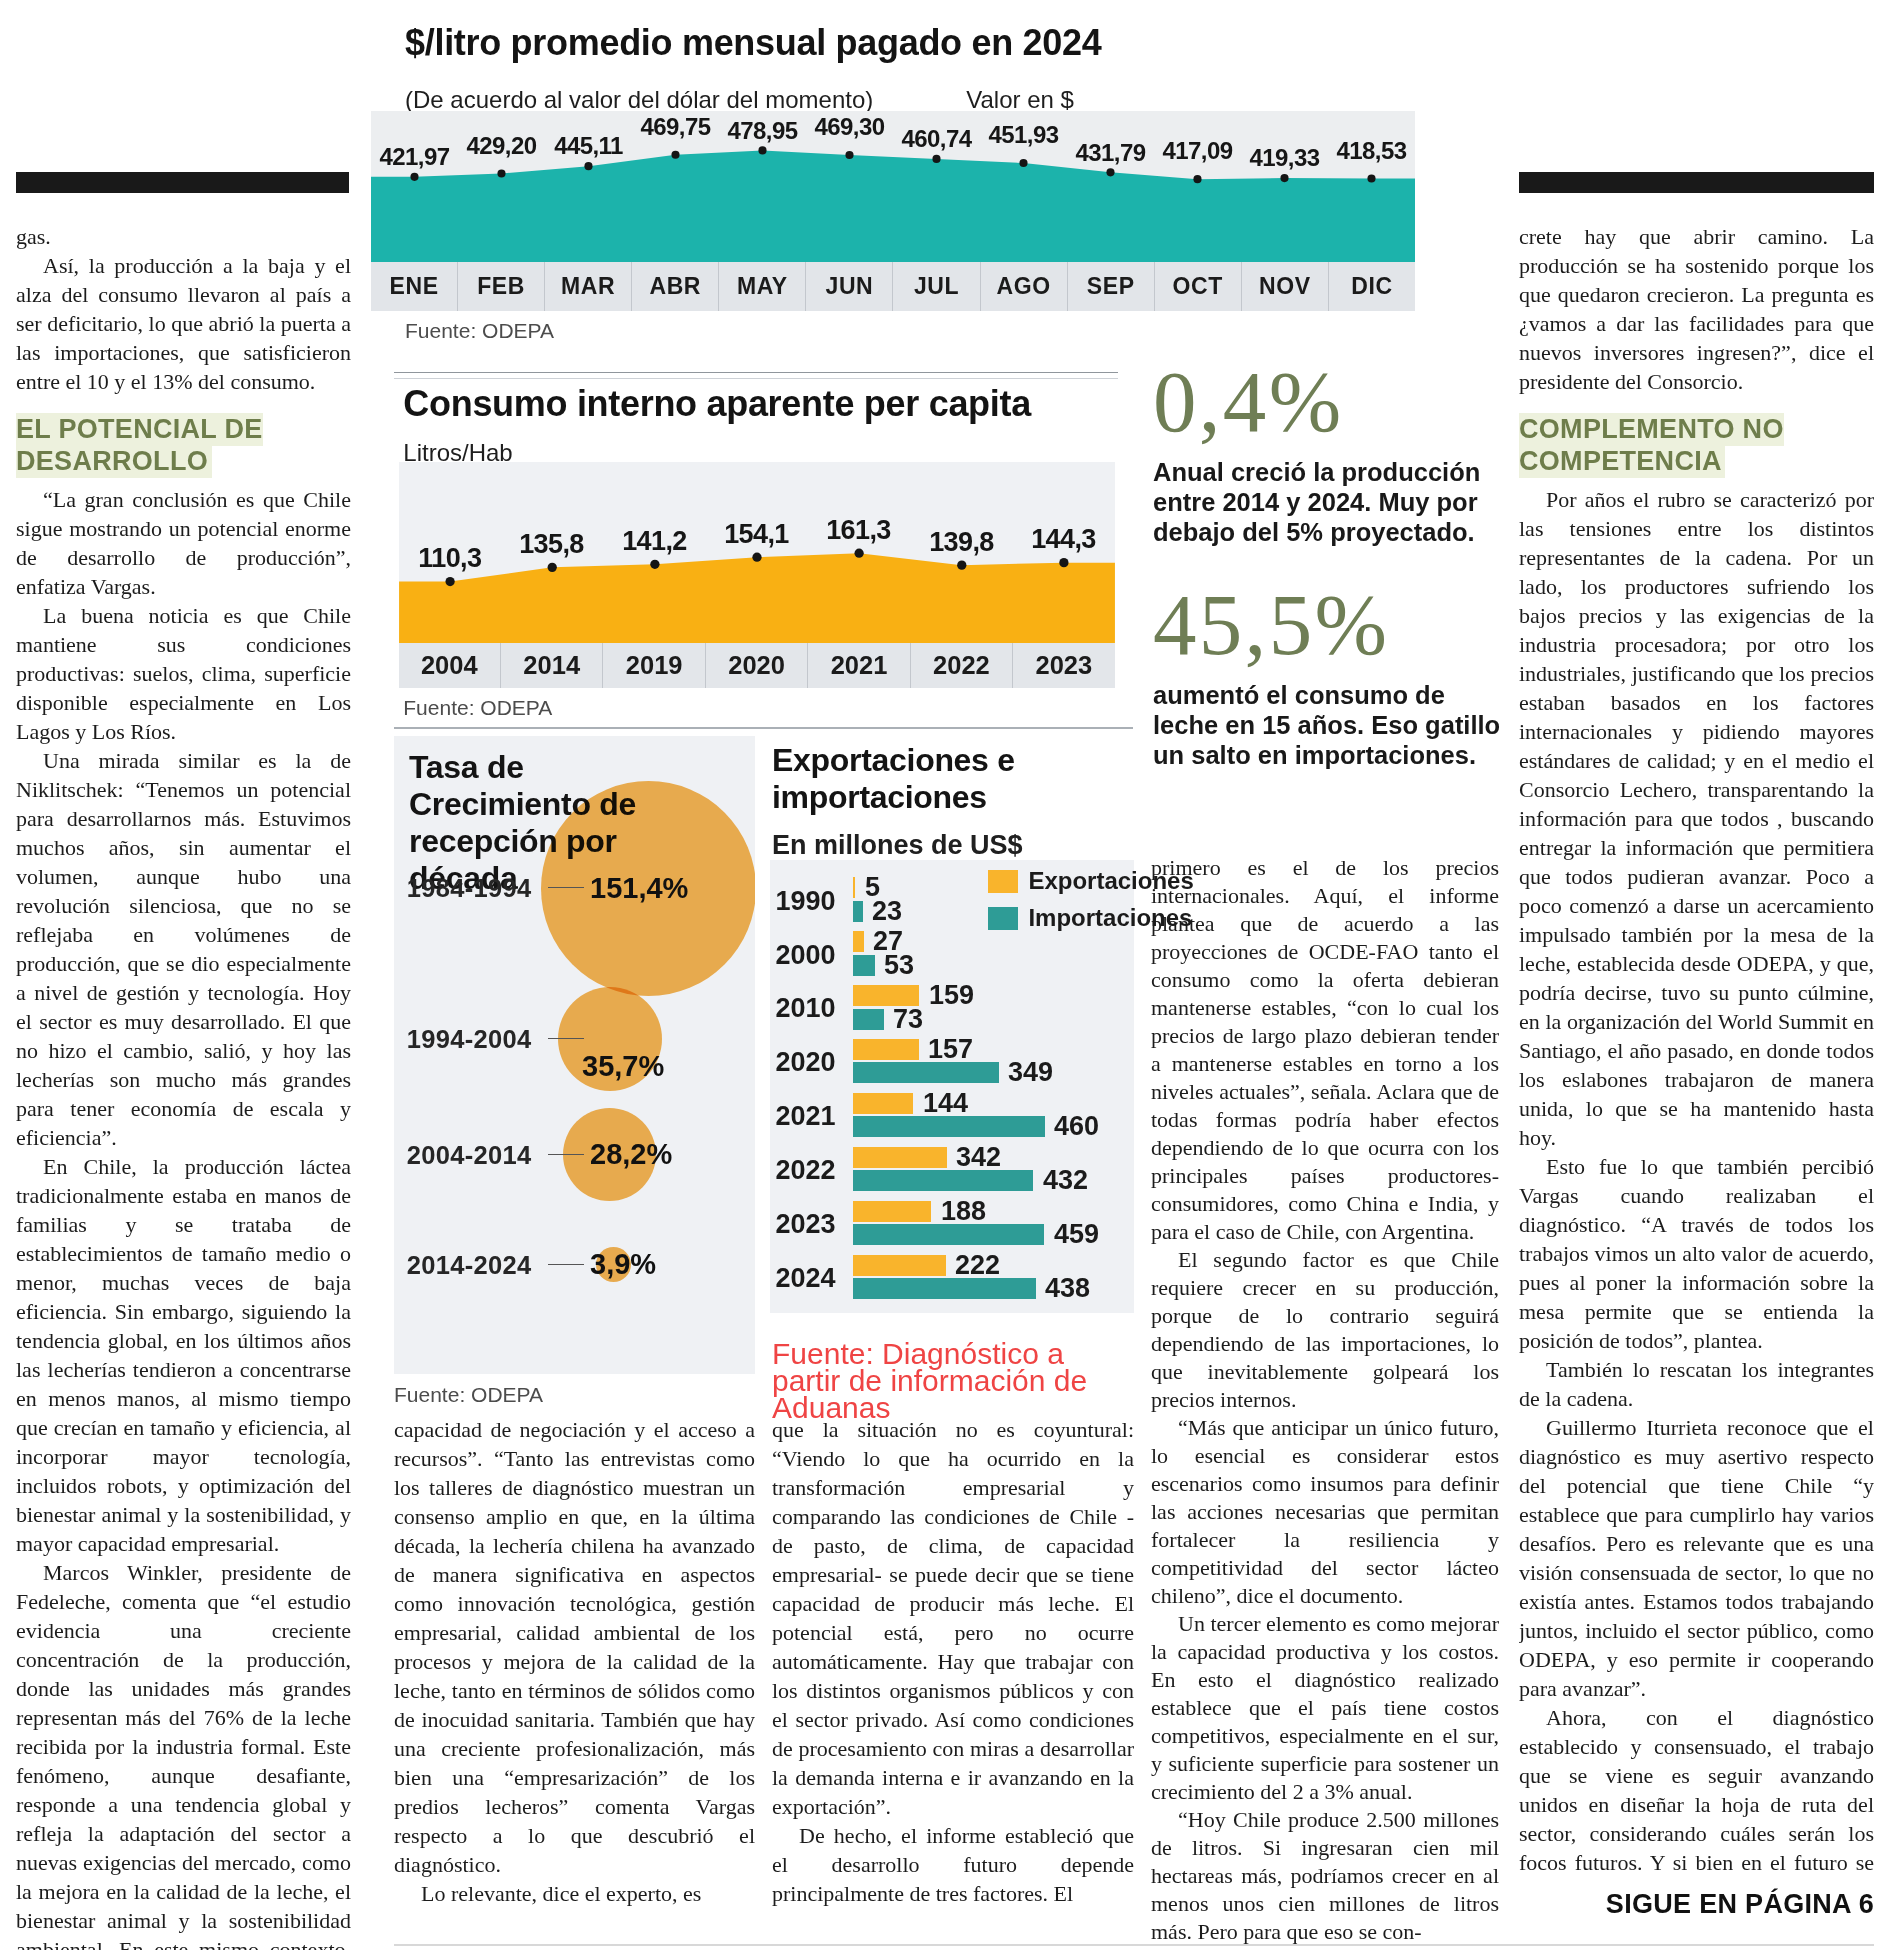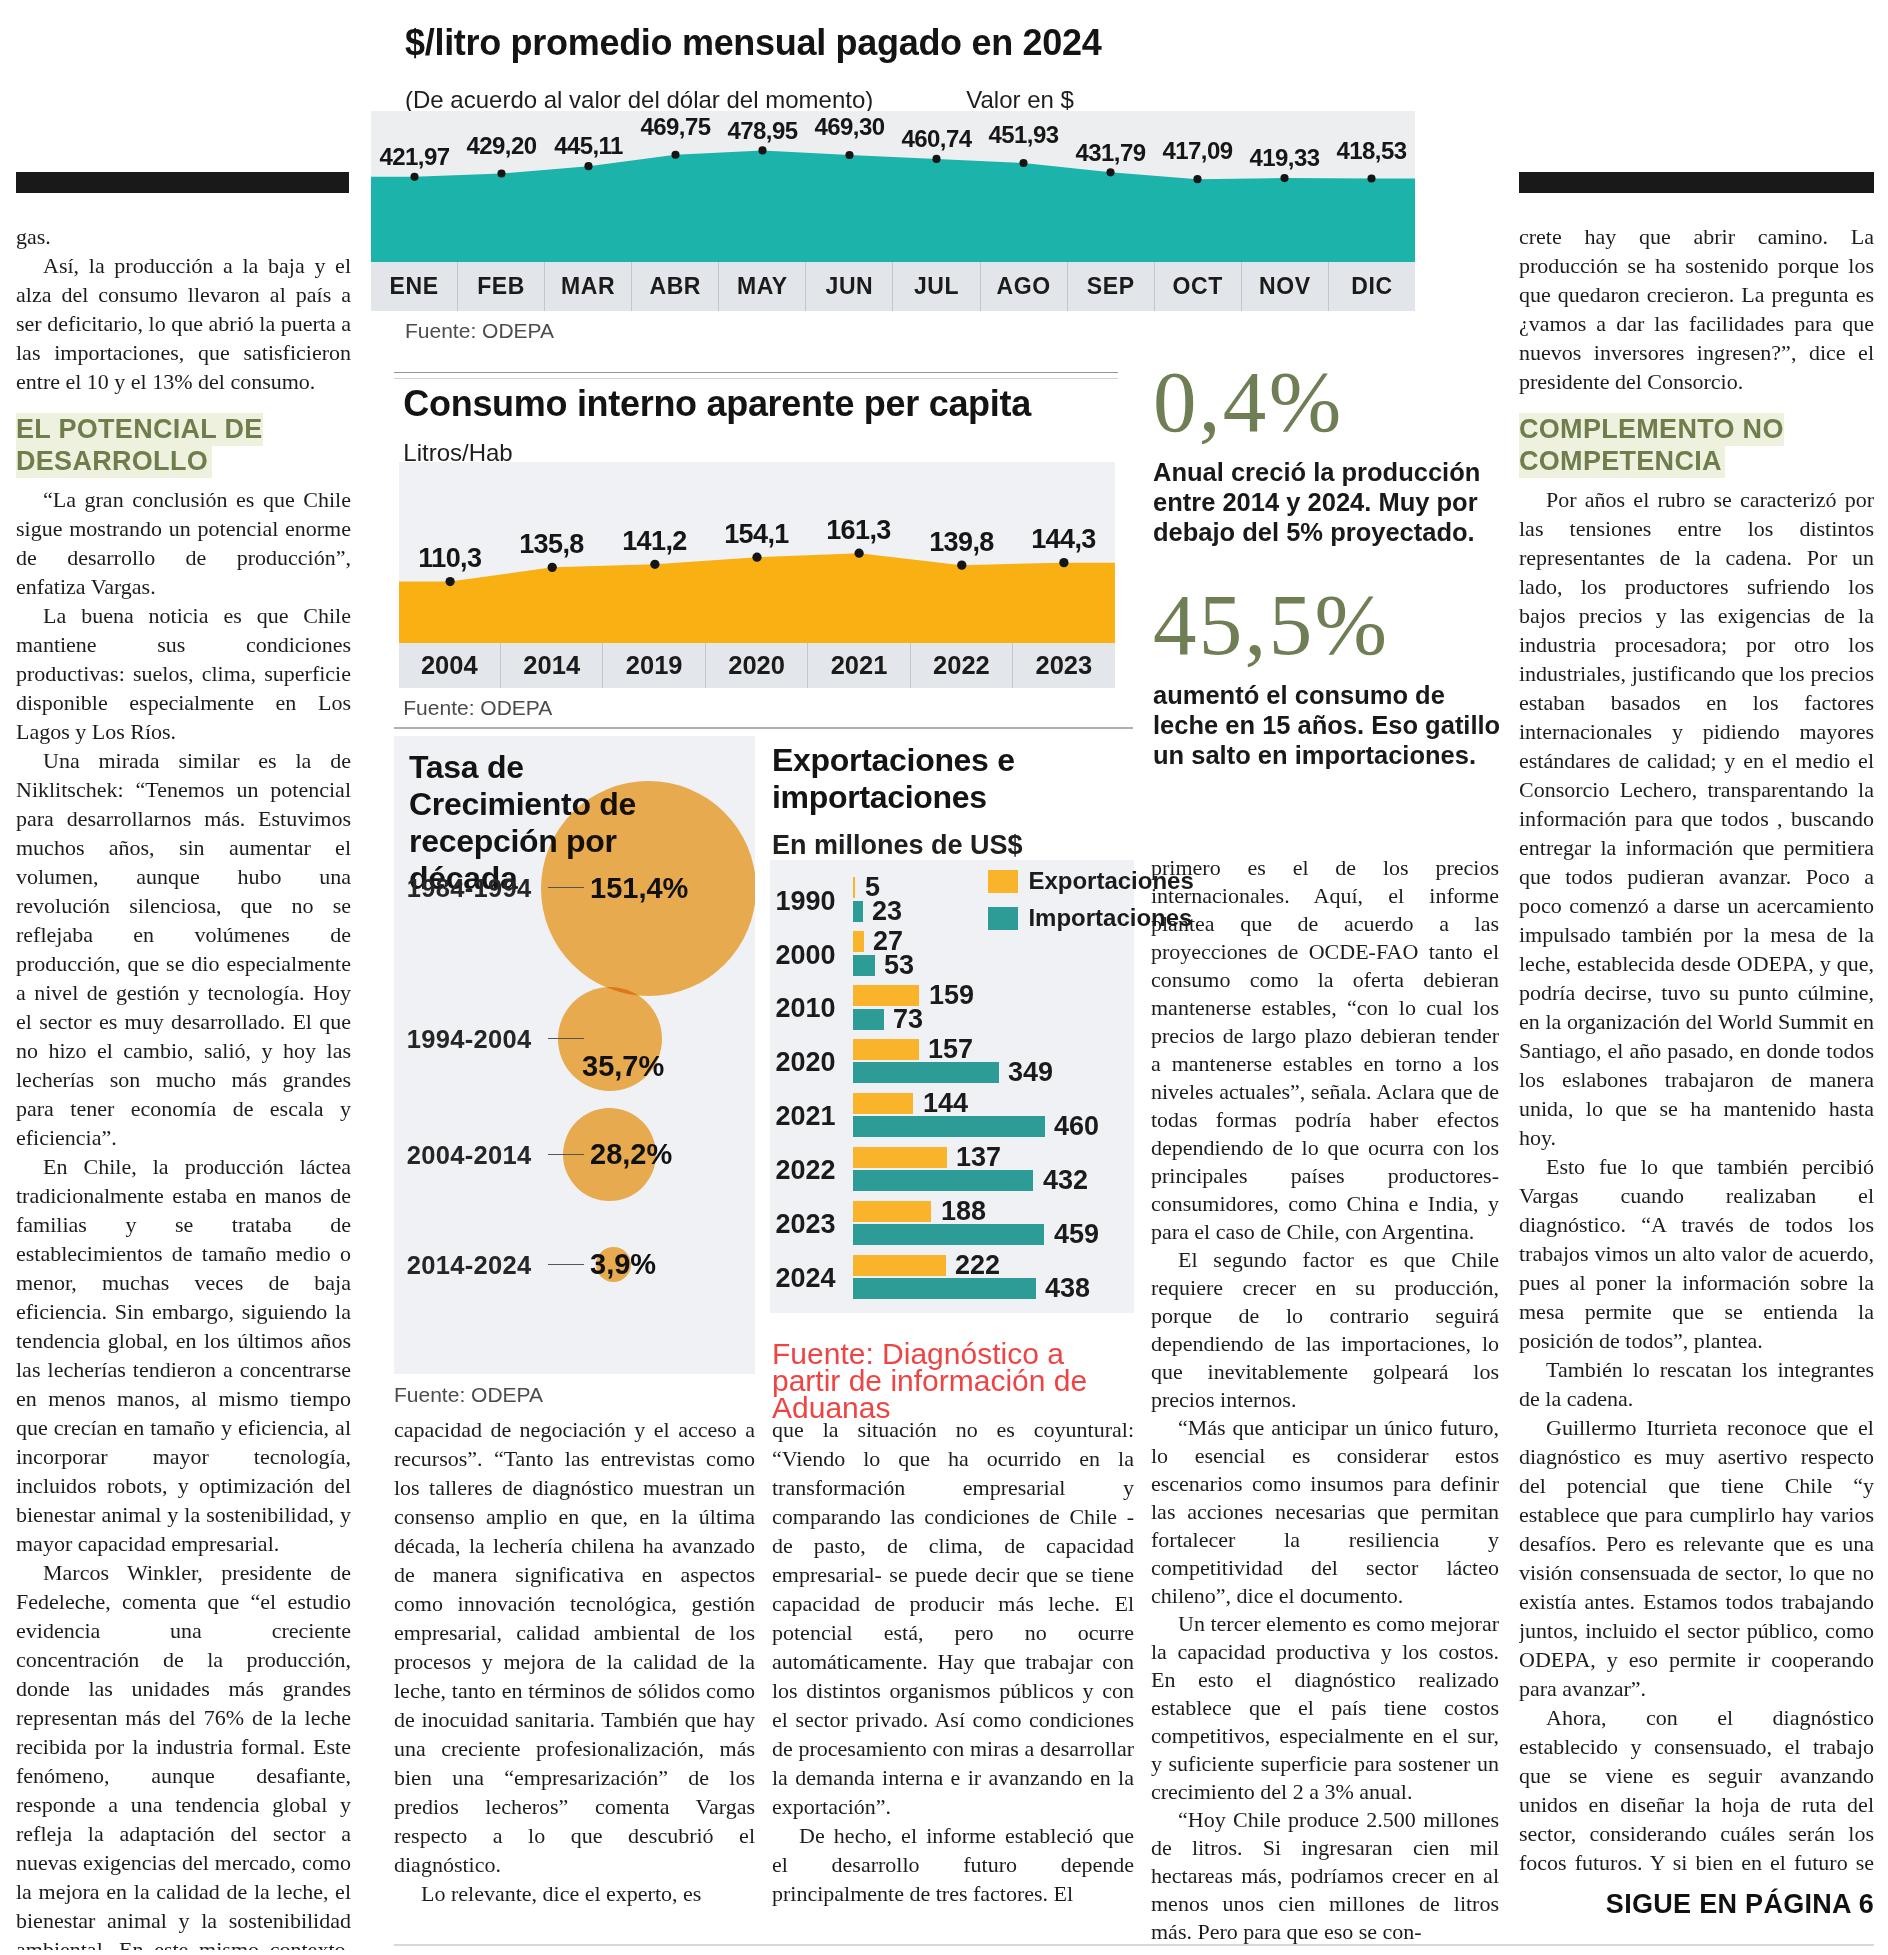--- a/index.html
+++ b/index.html
@@ -234,21 +234,21 @@
         <div class="bar-val" style="left: 156px; top: 303px;">157</div>
         <div class="bar" style="left: 81px; top: 326px; width: 146px; height: 21px; background: rgb(46, 156, 150);"></div>
         <div class="bar-val" style="left: 236px; top: 326px;">349</div>
         <div class="bar-year" style="left: 3.5px; top: 365px;">2021</div>
         <div class="bar" style="left: 81px; top: 357px; width: 60px; height: 21px; background: rgb(249, 180, 44);"></div>
         <div class="bar-val" style="left: 151px; top: 357px;">144</div>
         <div class="bar" style="left: 81px; top: 380px; width: 192px; height: 21px; background: rgb(46, 156, 150);"></div>
         <div class="bar-val" style="left: 282px; top: 380px;">460</div>
         <div class="bar-year" style="left: 3.5px; top: 419px;">2022</div>
         <div class="bar" style="left: 81px; top: 411px; width: 94px; height: 21px; background: rgb(249, 180, 44);"></div>
-        <div class="bar-val" style="left: 184px; top: 411px;">137</div>
+        <div class="bar-val" style="left: 184px; top: 411px;">342</div>
         <div class="bar" style="left: 81px; top: 434px; width: 180px; height: 21px; background: rgb(46, 156, 150);"></div>
         <div class="bar-val" style="left: 271px; top: 434px;">432</div>
         <div class="bar-year" style="left: 3.5px; top: 473px;">2023</div>
         <div class="bar" style="left: 81px; top: 465px; width: 78px; height: 21px; background: rgb(249, 180, 44);"></div>
         <div class="bar-val" style="left: 169px; top: 465px;">188</div>
         <div class="bar" style="left: 81px; top: 488px; width: 191px; height: 21px; background: rgb(46, 156, 150);"></div>
         <div class="bar-val" style="left: 282px; top: 488px;">459</div>
         <div class="bar-year" style="left: 3.5px; top: 527px;">2024</div>
         <div class="bar" style="left: 81px; top: 519px; width: 93px; height: 21px; background: rgb(249, 180, 44);"></div>
         <div class="bar-val" style="left: 183px; top: 519px;">222</div>

